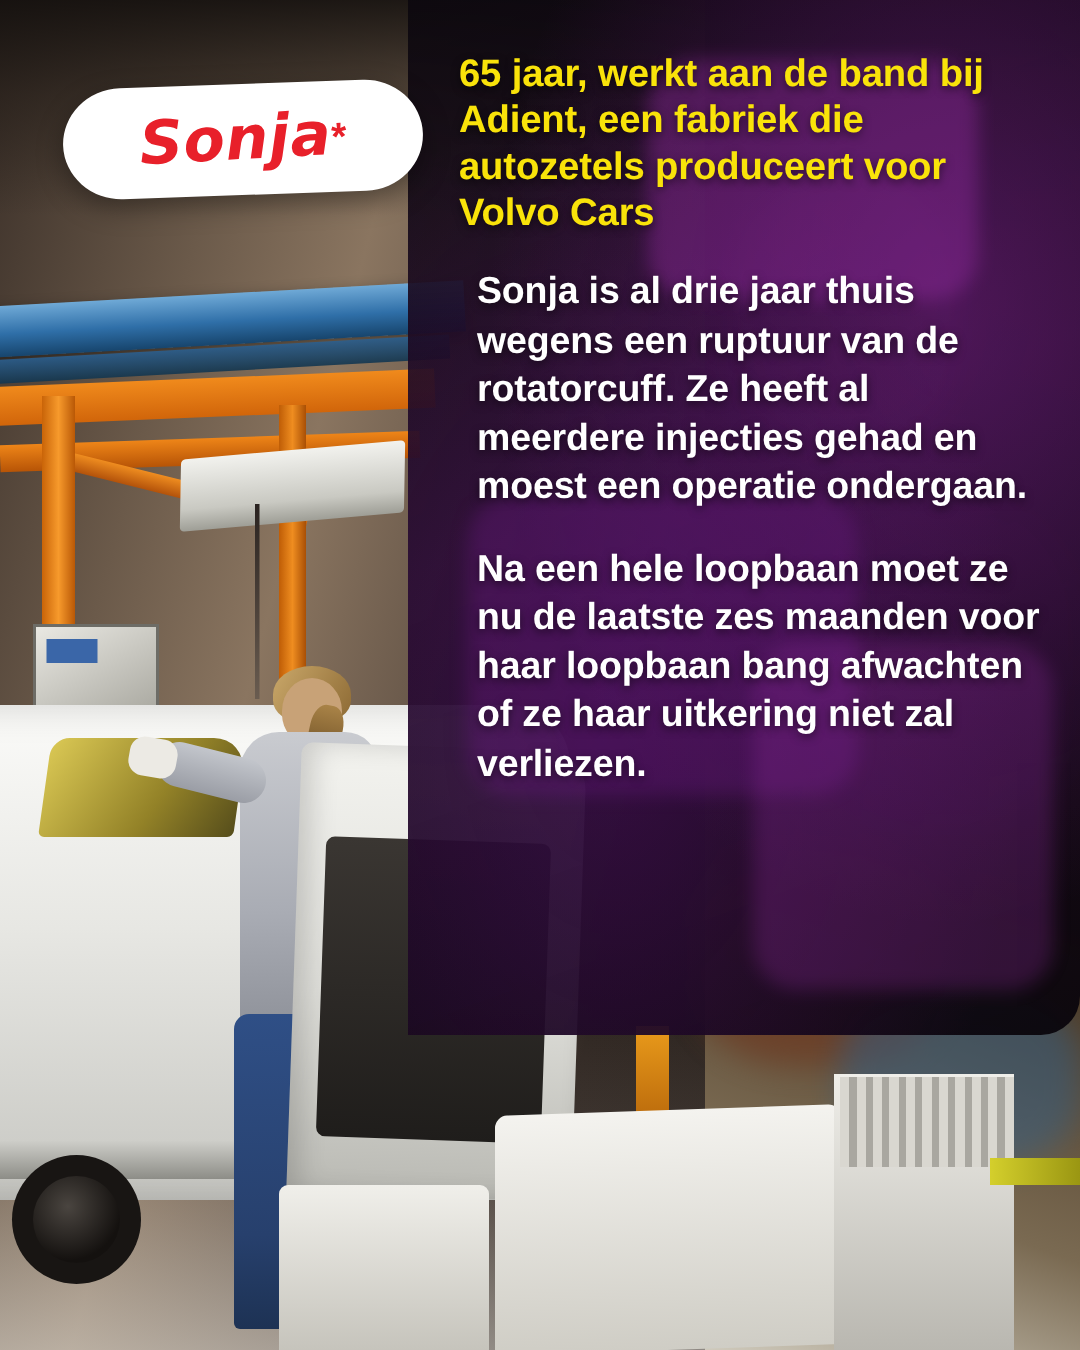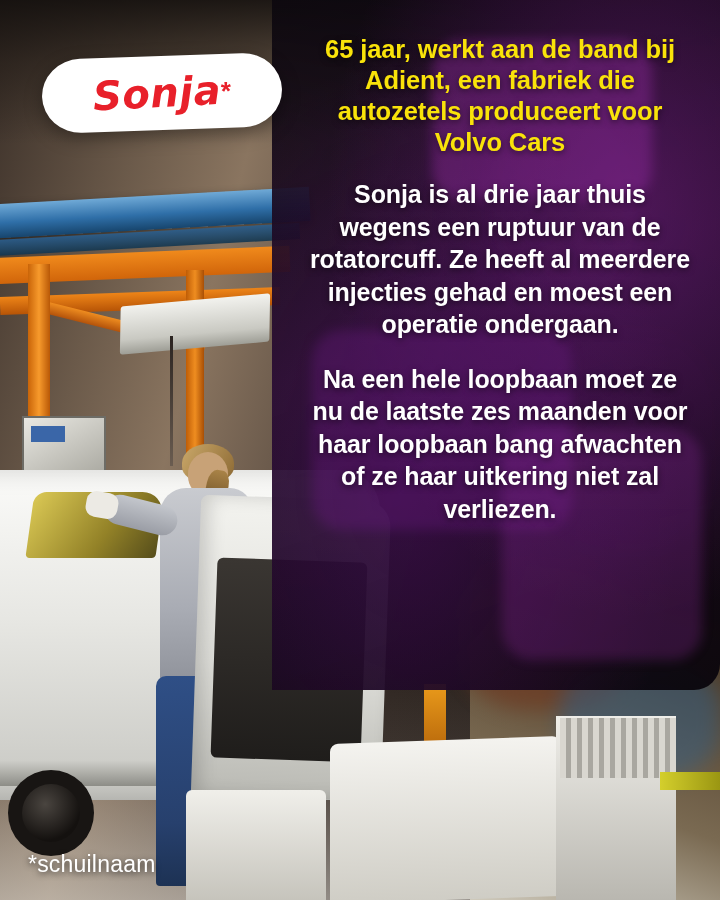--- a/index.html
+++ b/index.html
@@ -252,21 +252,20 @@
   
   .panel {
     position: absolute;
     left: 272px; top: 0; width: 448px; height: 690px;
     background:
       radial-gradient(ellipse at 80% 30%, rgba(150,40,170,0.40) 0%, rgba(0,0,0,0) 60%),
       radial-gradient(ellipse at 30% 70%, rgba(95,20,120,0.42) 0%, rgba(0,0,0,0) 62%),
       linear-gradient(160deg, rgba(12,8,14,0.90) 0%, rgba(28,10,34,0.92) 45%, rgba(10,6,12,0.95) 100%);
     border-radius: 0 0 26px 0;
     overflow: hidden;
-    text-align: center;
   }
   .panel .graffiti {
     position: absolute;
     border-radius: 30px;
     opacity: .35;
     filter: blur(6px);
   }
   .panel-content {
     position: relative;
     padding: 34px 26px 20px 34px;
@@ -280,21 +279,21 @@
     letter-spacing: -0.1px;
     margin: 0 0 20px 0;
     text-shadow: 0 2px 6px rgba(0,0,0,0.55);
   }
   .body-par {
     color: #ffffff;
     font-weight: 700;
     font-size: 25px;
     line-height: 1.30;
     letter-spacing: -0.1px;
-    margin: 0 0 22px 0;
+    margin: 0 0 22px 12px;
     text-shadow: 0 2px 6px rgba(0,0,0,0.55);
   }
   .body-par:last-child { margin-bottom: 0; }
 
   
   .badge {
     position: absolute;
     left: 42px; top: 56px;
     width: 240px; height: 74px;
     background: #ffffff;
@@ -400,15 +399,14 @@
     </div>
   </div>
 
   <div class="badge">
     <div class="badge-inner">
       <span class="badge-text">Sonja</span>
         <span class="badge-star">*</span>
     </div>
   </div>
 
-  <div class="footnote">*schuilnaam</div>
 
 </div>
 
 </body></html>

